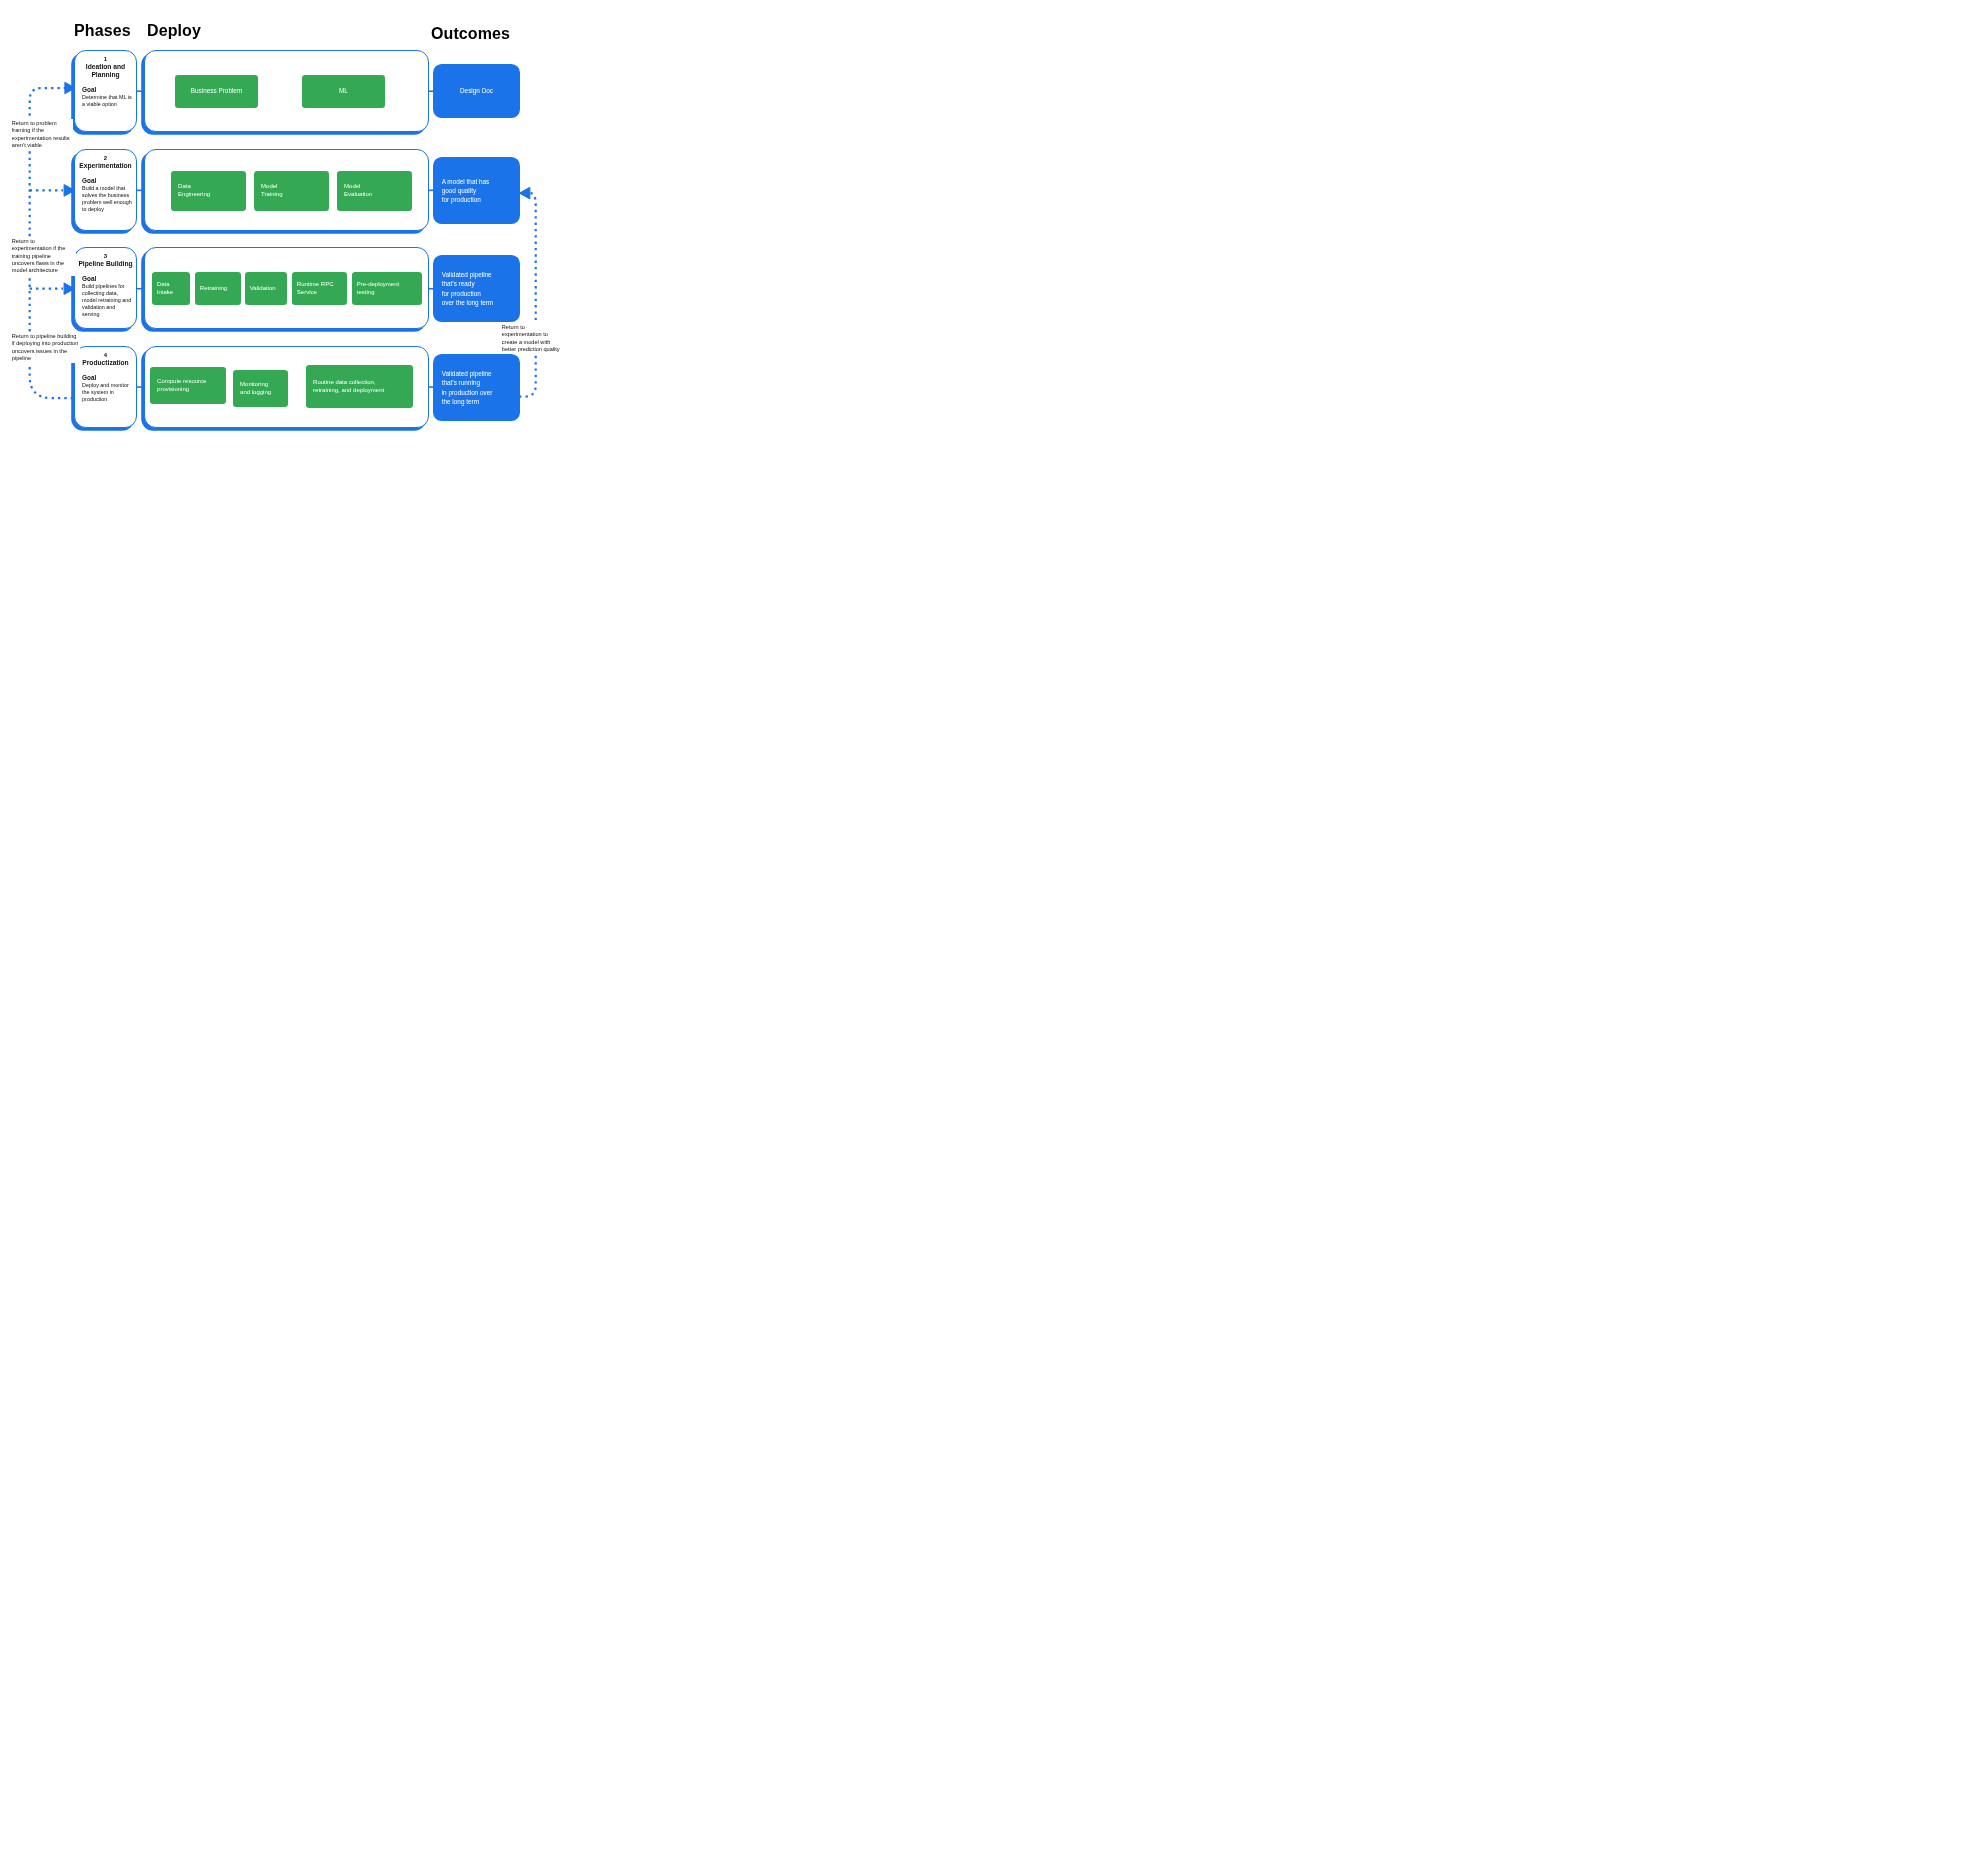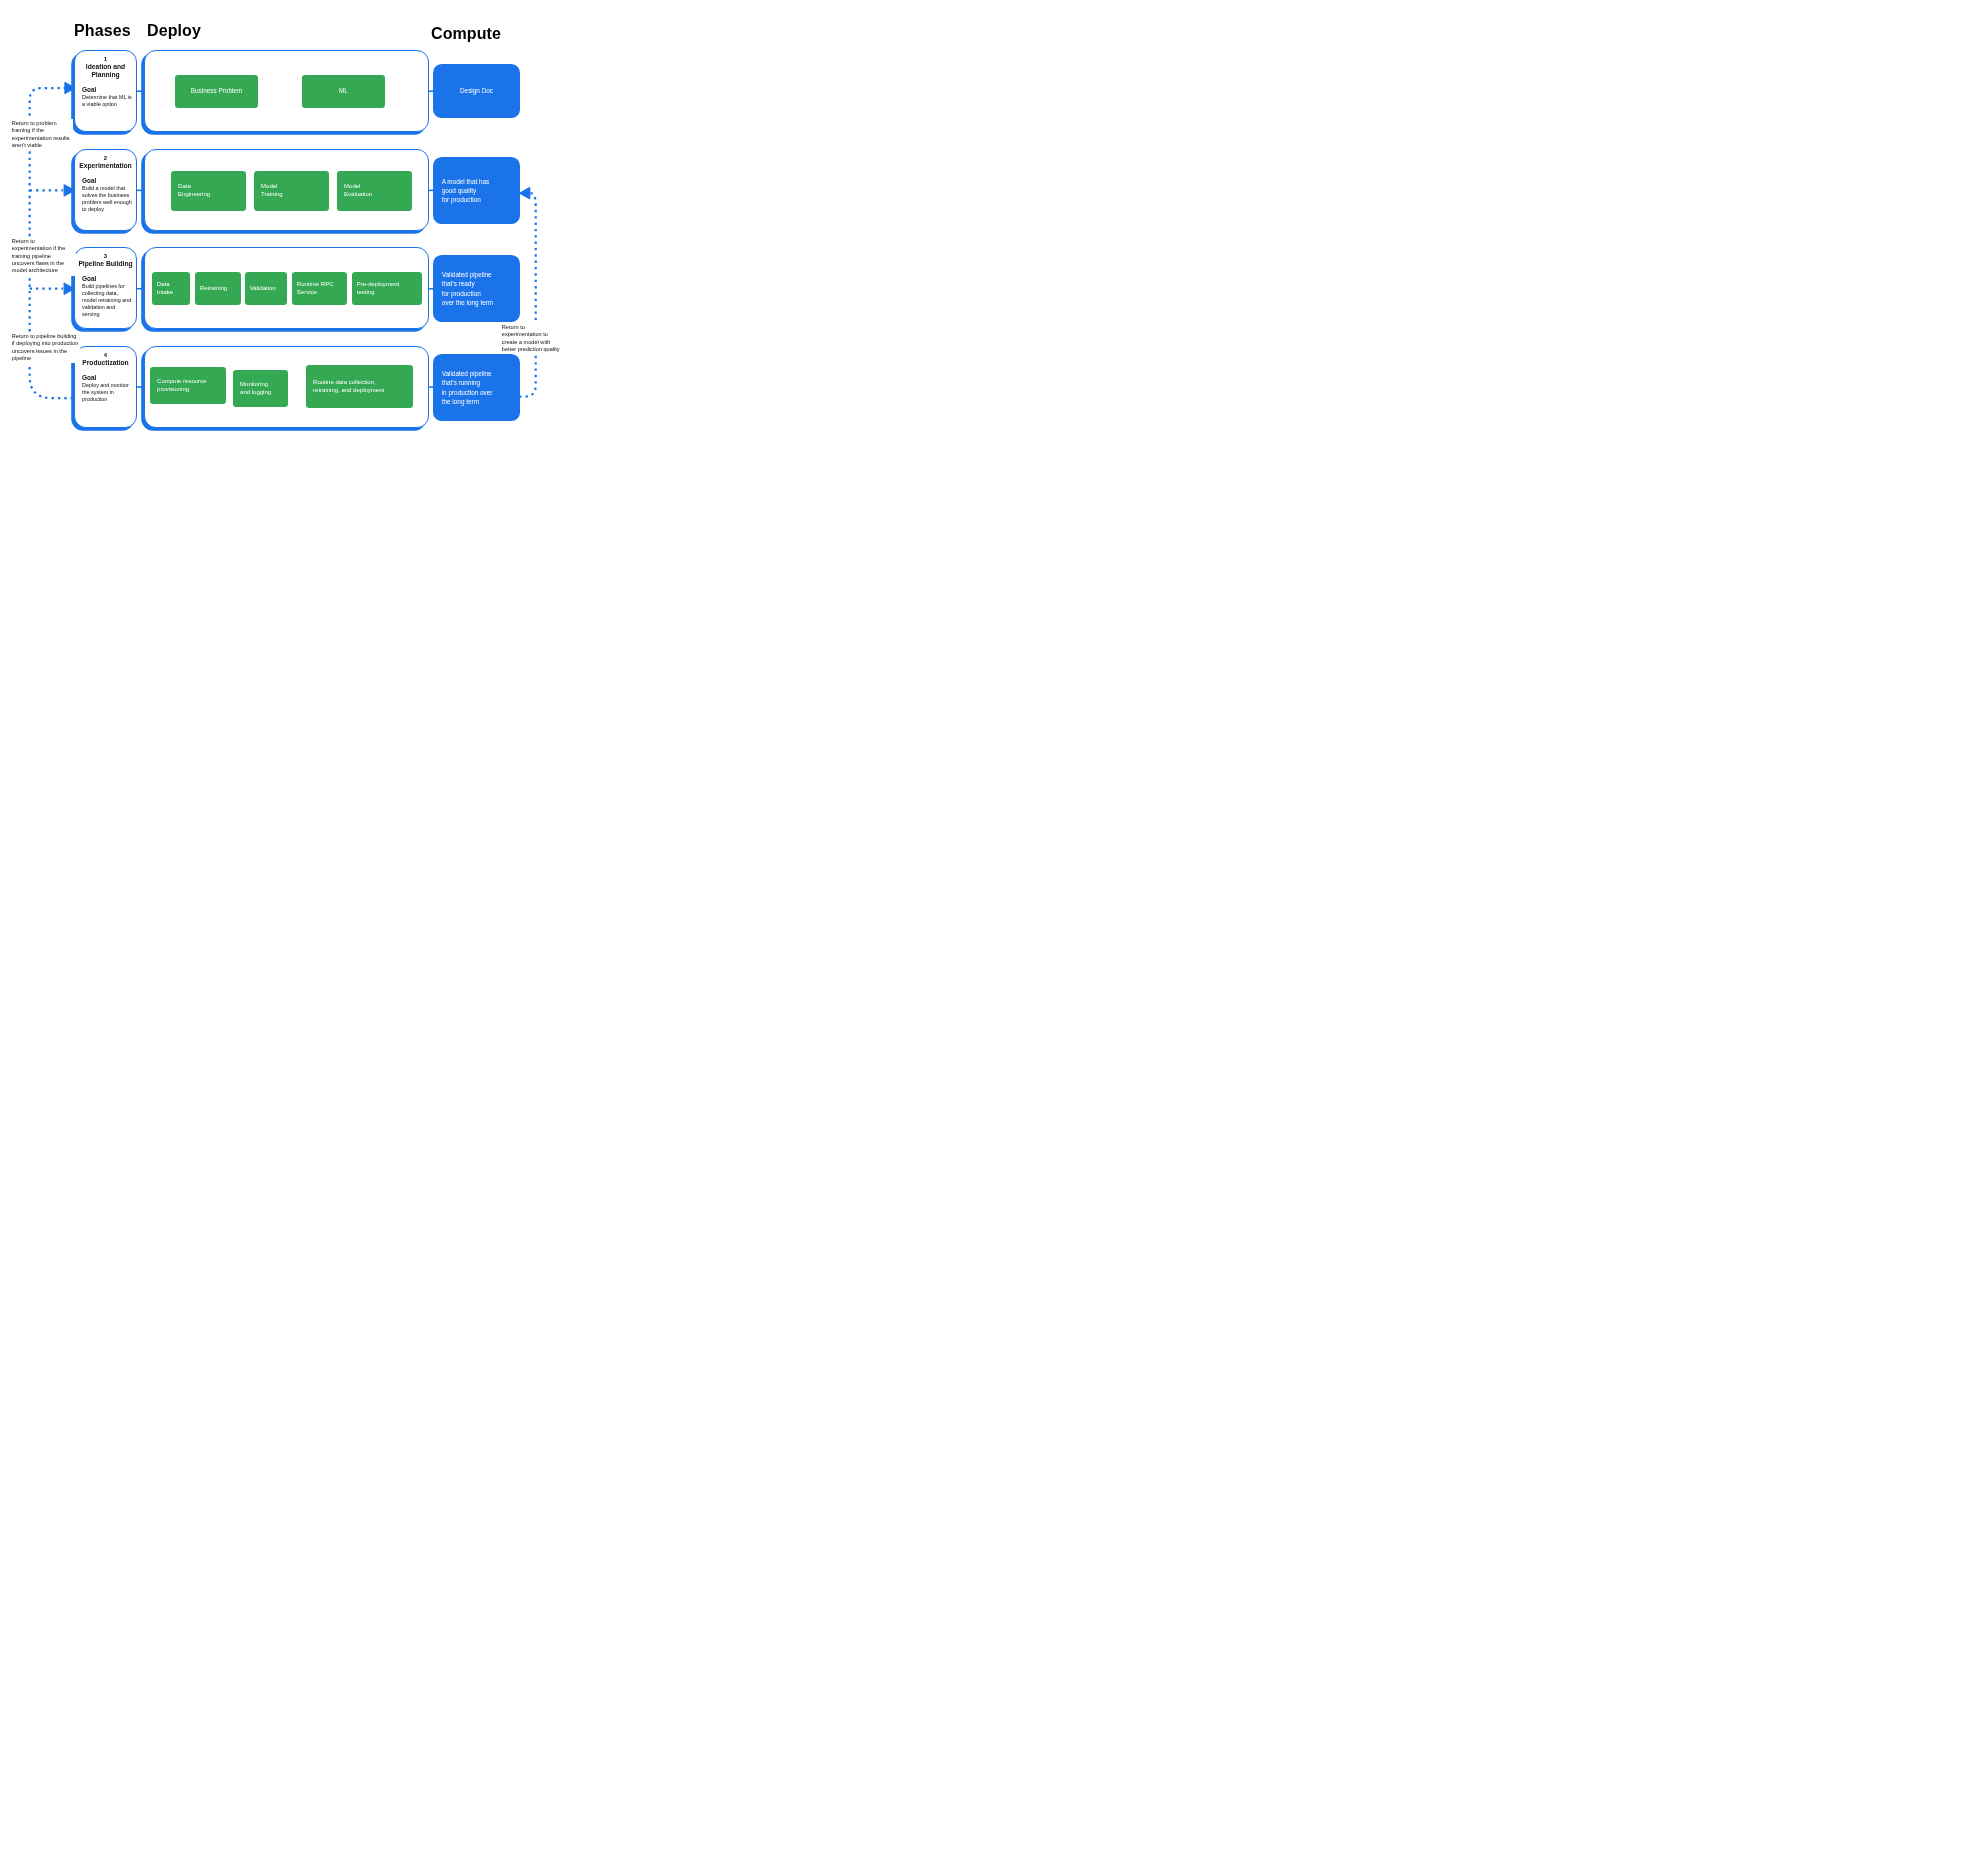--- a/index.html
+++ b/index.html
@@ -97,21 +97,21 @@
     <g stroke="#1a73e8" stroke-width="5.5" fill="none" stroke-dasharray="6 10">
       <path d="M 1308 1000 H 1322 Q 1350 1000 1350 972 V 516 Q 1350 487 1336 487"></path>
     </g>
     <g fill="#1a73e8" stroke="#1a73e8" stroke-width="3" stroke-linejoin="round">
       <polygon points="1310,487 1335,473 1335,501"></polygon>
     </g>
   </svg>
 
   <div class="hdr" style="left:74px;top:22px">Phases</div>
   <div class="hdr" style="left:147px;top:22px">Deploy</div>
-  <div class="hdr" style="left:431px;top:24.6px">Compute</div>
+  <div class="hdr" style="left:431px;top:24.6px">Outcomes</div>
 
   <div class="phase" style="top:50px">
     <div class="pnum">1</div>
     <div class="ptitle">Ideation and Planning</div>
     <div class="pgoal-label">Goal</div>
     <div class="pgoal">Determine that ML is a viable option</div>
   </div>
   <div class="phase" style="top:149px">
     <div class="pnum">2</div>
     <div class="ptitle">Experimentation</div>

